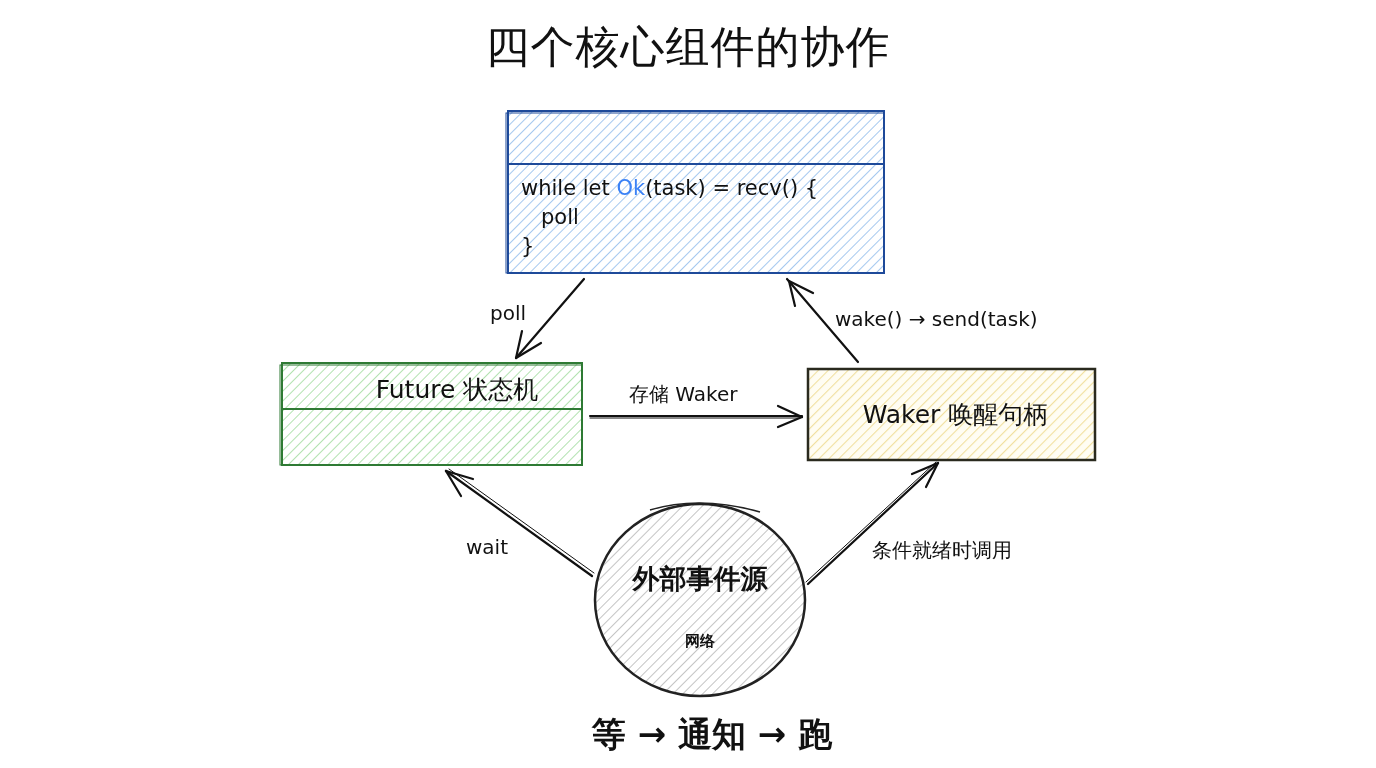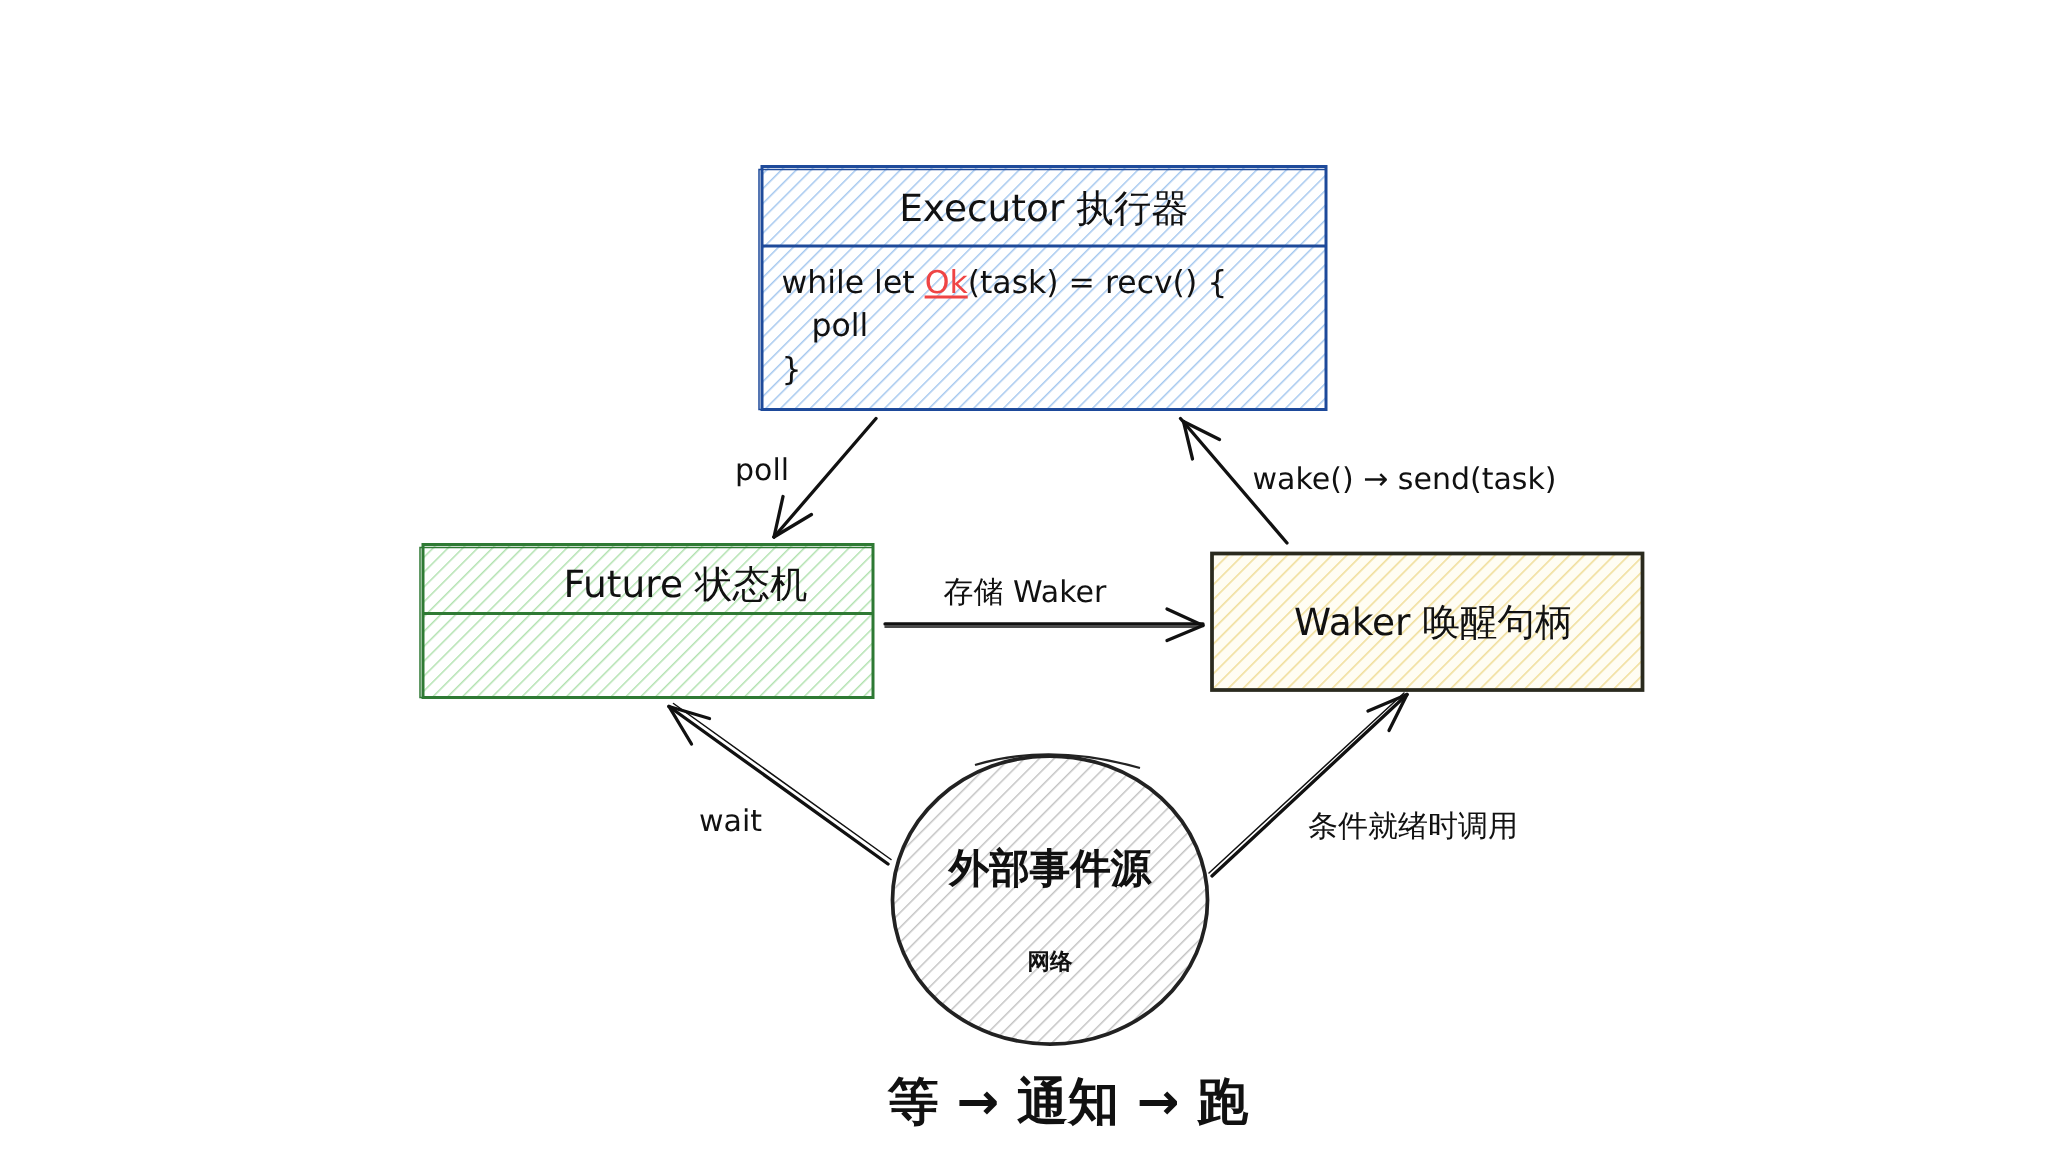--- a/index.html
+++ b/index.html
@@ -7,21 +7,21 @@
            font-family: "DejaVu Sans", sans-serif; color: #111; }
     #stage { position: absolute; left: 0; top: 0; width: 1376px; height: 768px; }
     .title { position: absolute; left: 0; width: 1376px; top: 18px; text-align: center;
              font-size: 44px; font-weight: normal; letter-spacing: 1px; color: #111; }
     .footer { position: absolute; left: 0; width: 1376px; top: 712px; text-align: center;
               font-size: 34px; font-weight: bold; color: #111; padding-left: 24px; }
     .box-text { position: absolute; text-align: center; color: #111; white-space: nowrap; }
     .hand { font-family: "DejaVu Sans", sans-serif; }
     .label { position: absolute; white-space: nowrap; font-size: 20px; color: #111; }
     .code { position: absolute; font-family: "DejaVu Sans", sans-serif; font-size: 21px; white-space: pre; line-height: 29px; color: #111; }
-    .code .kw-red { color: #ef4444; text-decoration: underline; }
+    .code .kw-red { color: #3b82f6; }
   </style>
 </head>
 <body>
 
 <div id="stage">
   <svg width="1376" height="768" style="position:absolute;left:0;top:0">
     <defs>
       <pattern id="hatch-blue" patternUnits="userSpaceOnUse" width="7" height="7" patternTransform="rotate(45)">
         <rect width="7" height="7" fill="#ffffff"></rect>
         <line x1="0" y1="0" x2="0" y2="7" stroke="#a5c8ef" stroke-width="2"></line>
@@ -91,22 +91,22 @@
 
       <g>
         <line x1="808" y1="584" x2="938" y2="463"></line>
         <line x1="806" y1="582" x2="936" y2="462" stroke-width="1"></line>
         <line x1="938" y1="463" x2="912" y2="474"></line>
         <line x1="938" y1="463" x2="926" y2="487"></line>
       </g>
     </g>
   </svg>
 
+  <div class="title">四个核心组件的协作</div>
 
-  <div class="box-text hand" style="left:508px; width:376px; top:122px; font-size:25px;">Executor 执行器</div>
   <div class="code" style="left:521px; top:174px;"><span>while let </span><span class="kw-red">Ok</span><span>(task) = recv() {</span>
 <span>   poll</span>
 <span>}</span></div>
 
   <div class="box-text hand" style="left:282px; width:300px; top:373px; font-size:25px;padding-left:25px;">Future 状态机</div>
 
   <div class="box-text hand" style="left:812px; width:287px; top:398px; font-size:25px;">Waker 唤醒句柄</div>
 
   <div class="box-text" style="left:595px; width:210px; top:561px; font-size:27px; font-weight:bold;">外部事件源</div>
   <div class="box-text" style="left:595px; width:210px; top:632px; font-size:15px; font-weight:bold;">网络</div>

